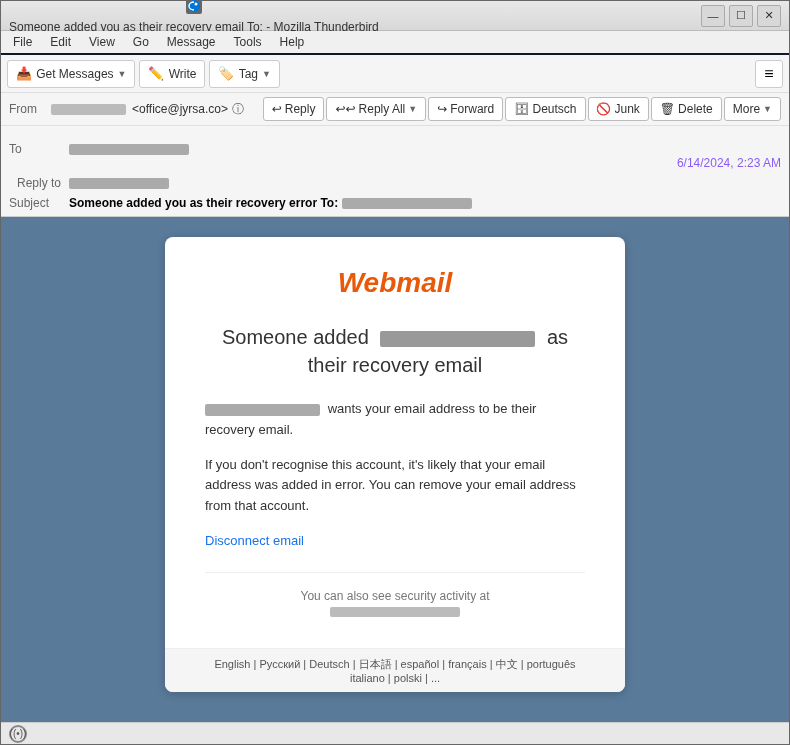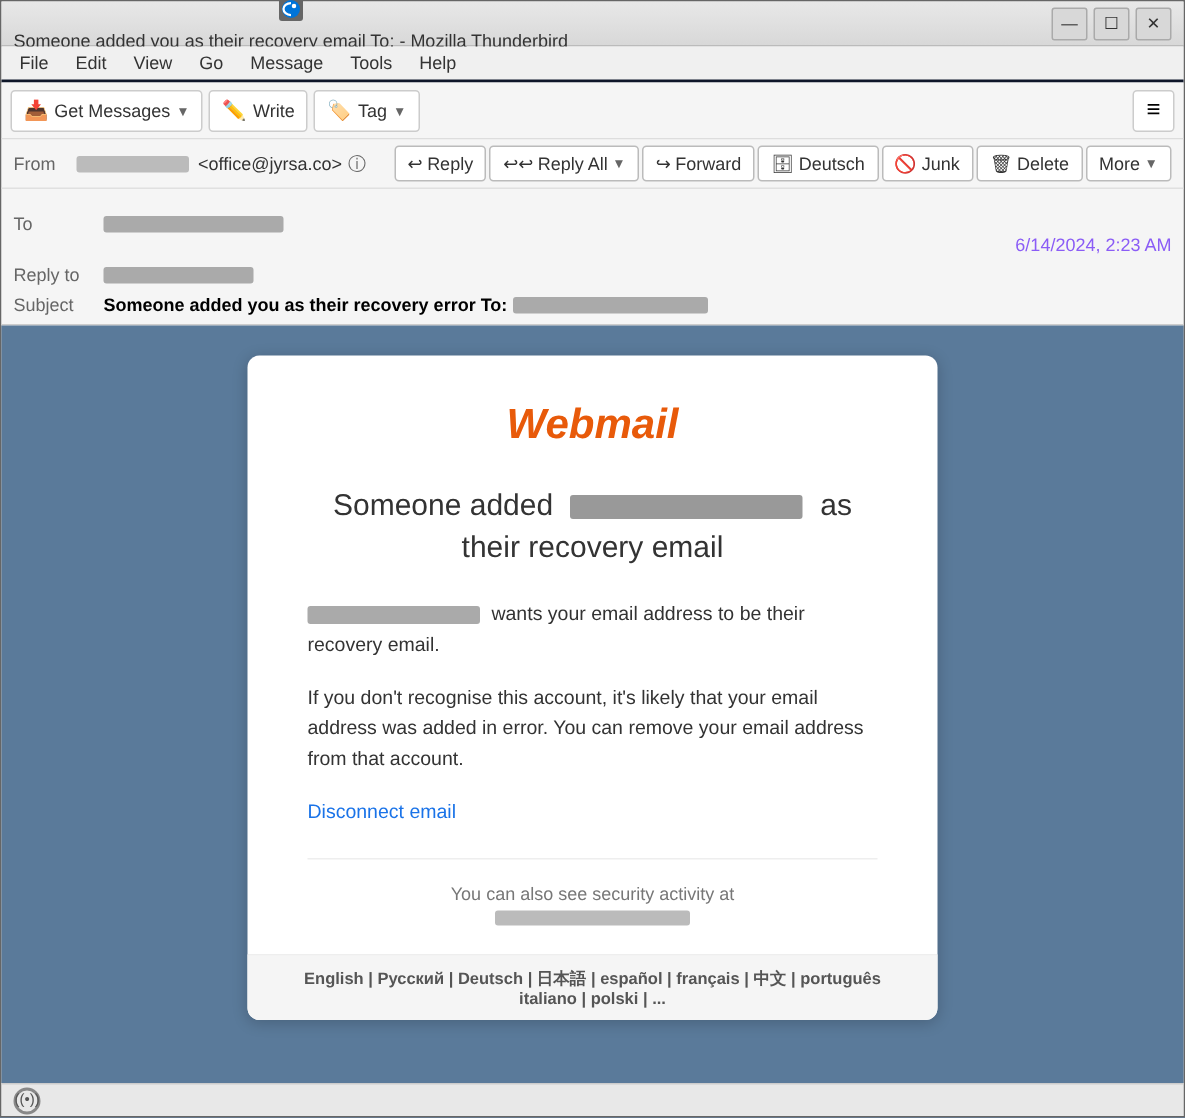--- a/index.html
+++ b/index.html
@@ -154,21 +154,21 @@
         </div>
       </div>
     </div>
 
     <div class="header-row" style="padding: 2px 8px;">
       <span class="header-label">To</span>
       <span style="display:inline-block; background:#aaa; border-radius:2px; height:11px; width:120px;"></span>
       <span class="header-date">6/14/2024, 2:23 AM</span>
     </div>
 
-    <div class="header-row" style="padding: 2px 8px;">
+    <div class="header-row" style="padding: 2px 8px; text-align: center;">
       <span class="header-label">Reply to</span>
       <span style="display:inline-block; background:#aaa; border-radius:2px; height:11px; width:100px;"></span>
     </div>
 
     <div class="header-row" style="padding: 2px 8px 6px;">
       <span class="header-label">Subject</span>
       <span style="font-weight:bold; font-size:12px;">Someone added you as their recovery error To:</span>
       <span style="display:inline-block; background:#aaa; border-radius:2px; height:11px; width:130px; margin-left:4px;"></span>
     </div>
   </div>
@@ -203,21 +203,21 @@
           <a href="#">Disconnect email</a>
         </p>
       </div>
 
       <div class="security-section">
         <span>You can also see security activity at</span>
         <br>
         <span style="display:inline-block; background:#bbb; border-radius:2px; height:10px; width:130px; margin-top:4px;"></span>
       </div>
 
-      <div class="lang-bar" style="margin: 16px -40px -30px; border-top: 1px solid #eee; border-radius: 0 0 8px 8px; font-weight: bold;">
+      <div class="lang-bar" style="margin: 28px -40px -30px; border-top: 1px solid #eee; border-radius: 0 0 8px 8px;">
         <span>English</span> |
         <span>Русский</span> |
         <span>Deutsch</span> |
         <span>日本語</span> |
         <span>español</span> |
         <span>français</span> |
         <span>中文</span> |
         <span>português</span>
         <br>
         <span>italiano</span> |

